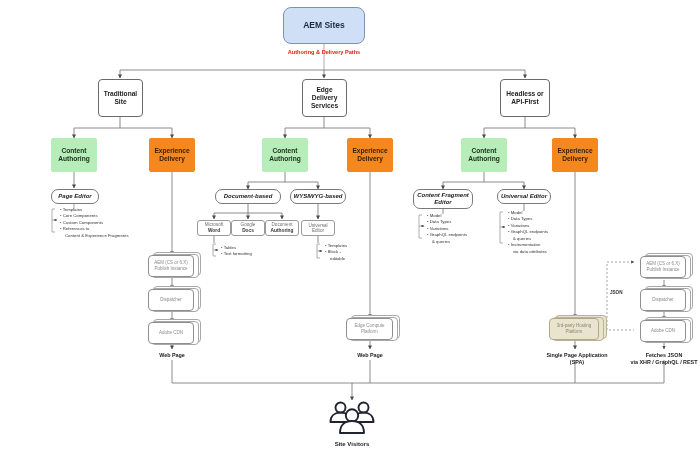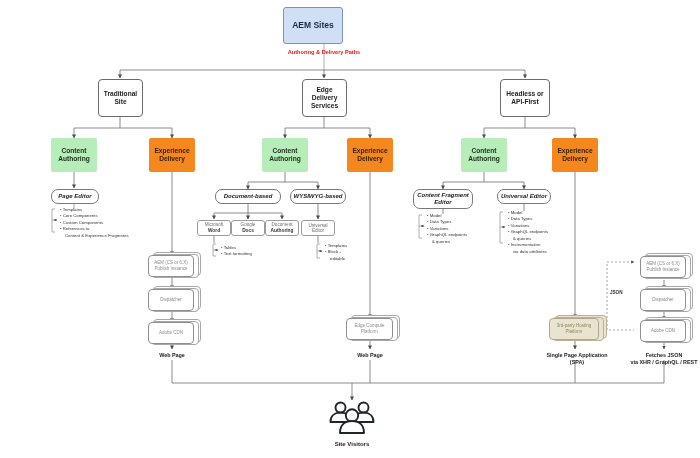--- a/index.html
+++ b/index.html
@@ -142,21 +142,21 @@
       <path d="M664,360 L664,383"></path>
 
       <path d="M607,330 L607,262 L634,262" stroke="#8d8d8d" stroke-width="0.8" stroke-dasharray="2,2" marker-end="url(#ahs)"></path>
       <path d="M601,330 L634,330" stroke="#8d8d8d" stroke-width="0.8" stroke-dasharray="2,2"></path>
 
       <path d="M172,383 L664,383"></path>
       <path d="M352,383 L352,400" marker-end="url(#ah)"></path>
     </g>
   </svg>
 
-  <div class="node n-blue" style="left:283px;top:7px;width:60px;height:37px;">
+  <div class="node n-blue" style="left:283px;top:7px;width:82px;height:37px;border-radius:8px;">
     <span>AEM Sites</span>
   </div>
 
   <div class="lbl-red" style="left:254px;top:49px;width:140px;">Authoring &amp; Delivery Paths</div>
 
   <div class="node n-white" style="left:98px;top:79px;width:45px;height:38px;">
     <span>Traditional Site</span>
   </div>
 
   <div class="node n-white" style="left:302px;top:79px;width:45px;height:38px;">

